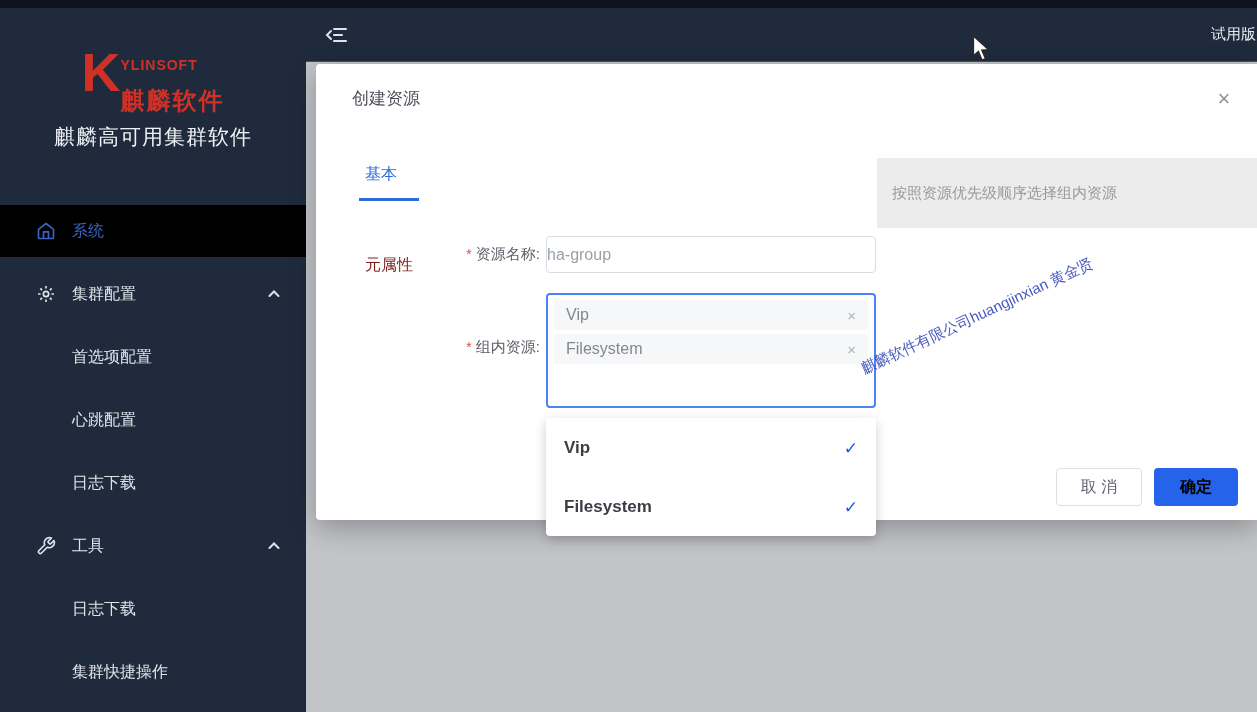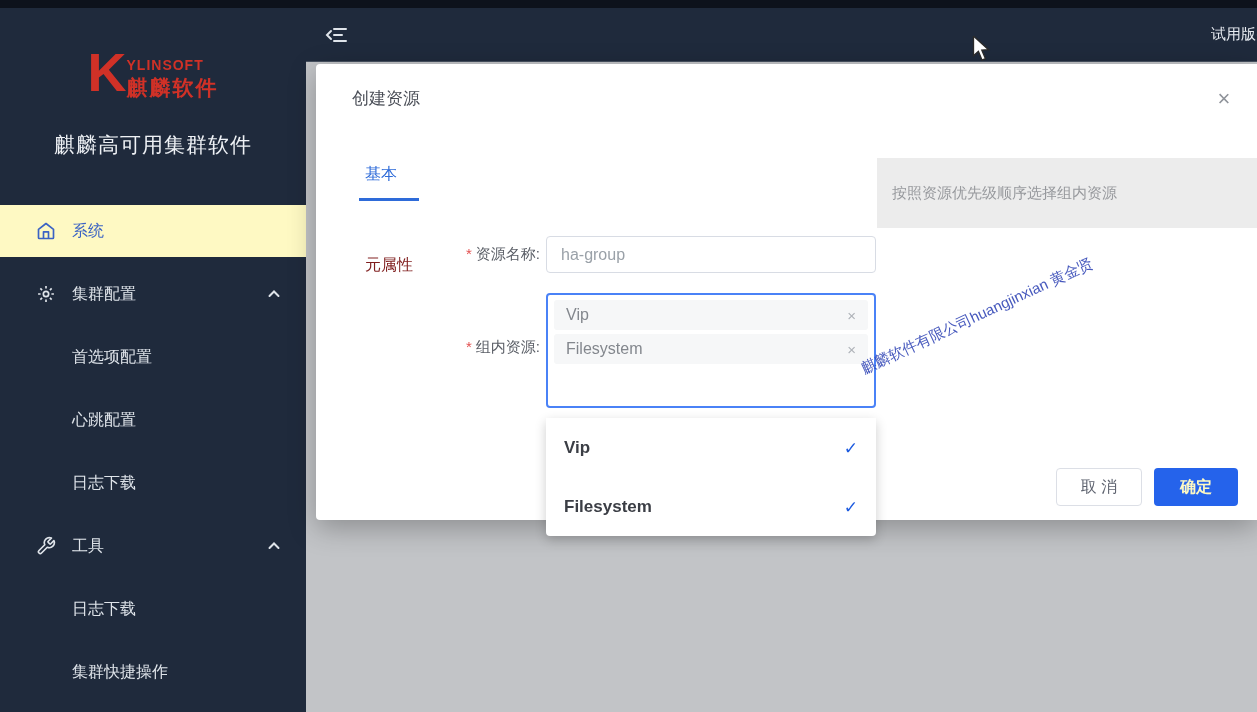--- a/index.html
+++ b/index.html
@@ -11,28 +11,28 @@
   }
   
   .top-strip { position:absolute; left:0; top:0; width:1257px; height:8px; background:#0d121c; z-index:6; }
 
   
   .sidebar { position:absolute; left:0; top:8px; width:306px; height:704px; background:#1f2a3c; z-index:5; }
   .logo-block { padding-top:42px; display:flex; justify-content:center; align-items:flex-start; }
   .logo-k { color:#d03127; font-size:54px; font-weight:bold; line-height:0.85; letter-spacing:-2px; }
   .logo-right { display:flex; flex-direction:column; margin-left:2px;justify-content:space-between; }
   .logo-en { color:#d03127; font-size:14px; font-weight:bold; letter-spacing:1px; margin-top:7px; }
-  .logo-cn { color:#d03127; font-size:21px; font-weight:bold; letter-spacing:2px; margin-top:1px;font-family:Liberation Serif, serif; }
-  .product-name { color:#eef1f5; font-size:21px; text-align:center; margin-top:29px; letter-spacing:1px; }
+  .logo-cn { color:#d03127; font-size:24px; font-weight:bold; letter-spacing:2px; margin-top:12px;font-family:Liberation Serif, serif; }
+  .product-name { color:#eef1f5; font-size:21px; text-align:center; margin-top:6px; letter-spacing:1px; }
 
   .nav { position:absolute; top:197px; left:0; right:0; }
   .nav-item { height:52px; margin-bottom:11px; display:flex; align-items:center; color:#dfe4ea; font-size:16px; position:relative; cursor:pointer; }
   .nav-item .nico { width:20px; height:20px; margin-left:36px; margin-right:16px; flex:0 0 auto; }
   .nav-item.child { padding-left:72px; }
-  .nav-item.selected { background:#fef9c3; color:#3b63c4; }
+  .nav-item.selected { background:#000000; color:#3b63c4; }
   .chev { position:absolute; right:26px; top:50%; margin-top:-5px; }
 
   
   .topbar { position:absolute; left:306px; top:8px; width:951px; height:54px; background:#1f2a3c; z-index:4; border-bottom:1px solid #46505f; }
   .fold-btn { position:absolute; left:19px; top:15px; width:24px; height:24px; cursor:pointer; }
   .trial { position:absolute; right:-4px; top:17px; color:#e8ecf2; font-size:15px; white-space:nowrap; }
 
   
   .content-dim { position:absolute; left:306px; top:62px; width:951px; height:650px; background:#c2c4c7; z-index:1; }
 
@@ -45,33 +45,33 @@
   .tab { font-size:16px; padding:0 6px 13px 6px; color:#7f1d1d; cursor:pointer; }
   .tab.active { color:#2e6bd9; border-bottom:3px solid #2e6bd9; }
 
   .info-box { position:absolute; left:561px; top:94px; width:394px; height:70px; background:#ececec; color:#97999d; font-size:15px; display:flex; align-items:center; padding:0 15px; }
 
   .f-label { position:absolute; left:60px; width:164px; text-align:right; font-size:15px; color:#5a5e66; }
   .f-label .req { color:#e25050; margin-right:4px; }
   .lbl-name { top:181px; }
   .lbl-group { top:238px;margin-top:36px; }
 
-  .name-input { position:absolute; left:230px; top:172px; width:330px; height:37px; border:1px solid #d8dce4; border-radius:4px; color:#9aa1a8; font-size:16px; padding-left:14px; outline:none; font-family:inherit; background:#fff; }
+  .name-input { position:absolute; left:230px; top:172px; width:330px; height:37px; border:1px solid #d8dce4; border-radius:4px; color:#9aa1a8; font-size:16px; outline:none; font-family:inherit; background:#fff; }
 
   .group-select { position:absolute; left:230px; top:229px; width:330px; height:115px; border:2px solid #4a82f7; border-radius:4px; background:#fff; padding:5px 6px; cursor:text; }
   .sel-tag { height:30px; margin-bottom:4px; background:#f6f7f8; border-radius:3px; display:flex; align-items:center; padding:0 12px; color:#83878d; font-size:16px; }
   .tag-x { margin-left:auto; color:#aeb2b8; font-size:15px; cursor:pointer; line-height:1; }
 
   .dropdown { position:absolute; left:230px; top:354px; width:330px; height:118px; background:#fff; border-radius:0 0 4px 4px; box-shadow:0 4px 12px rgba(0,0,0,0.20); z-index:12; }
   .dd-option { height:59px; display:flex; align-items:center; padding:0 18px; font-size:17px; font-weight:600; color:#3b3e45; cursor:pointer; }
   .dd-check { margin-left:auto; color:#1d5be0; font-weight:bold; font-size:17px; font-family:"DejaVu Sans",sans-serif; }
 
   .btn { position:absolute; top:404px; height:38px; border-radius:4px; font-size:16px; display:flex; align-items:center; justify-content:center; cursor:pointer; font-family:inherit; }
   .btn-cancel { left:740px; width:86px; background:#fff; border:1px solid #dcdfe6; color:#5f6470; }
-  .btn-confirm { left:838px; width:84px; background:#2563eb; border:none; color:#fef9c3; font-weight:bold; }
+  .btn-confirm { left:838px; width:84px; background:#2563eb; border:none; color:#000000; font-weight:bold; }
 
   
   .watermark { position:absolute; left:848px; top:296px; width:305px; transform:rotate(-25deg); color:rgba(45,66,180,0.88); font-size:15px; white-space:nowrap; z-index:20; pointer-events:none; }
 
   
   .cursor { position:absolute; left:970px; top:36px; z-index:30; pointer-events:none; }
 </style>
 </head>
 <body>
 

